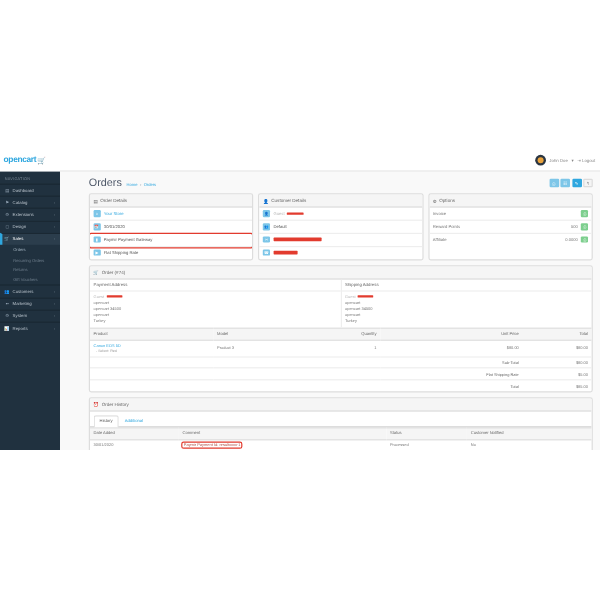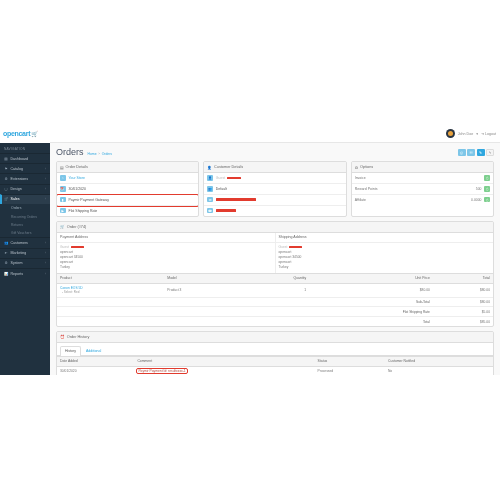--- a/index.html
+++ b/index.html
@@ -38,21 +38,21 @@
     background: #2a3542; position: relative; overflow: hidden;
   }
   .avatar::after {
     content: ""; position: absolute; left: 2px; top: 1.5px;
     width: 5px; height: 5px; border-radius: 50%; background: #e8a23d;
   }
   .topname { font-size: 3.6px; color: #888; }
   .logout { font-size: 3.6px; color: #888; display: flex; gap: 1px; align-items: center; }
 
   
-  .body { display: flex; height: 232px; }
+  .body { display: flex; height: 232px; gap: 18px; }
   .sidebar {
     width: 50px; background: #20313f; flex-shrink: 0;
     padding-top: 2px;
   }
   .nav-title {
     font-size: 3.2px; color: #7c8a98; padding: 2px 4px 2px;
     letter-spacing: .2px;
   }
   .nav-item {
     display: flex; align-items: center; gap: 2.5px;

